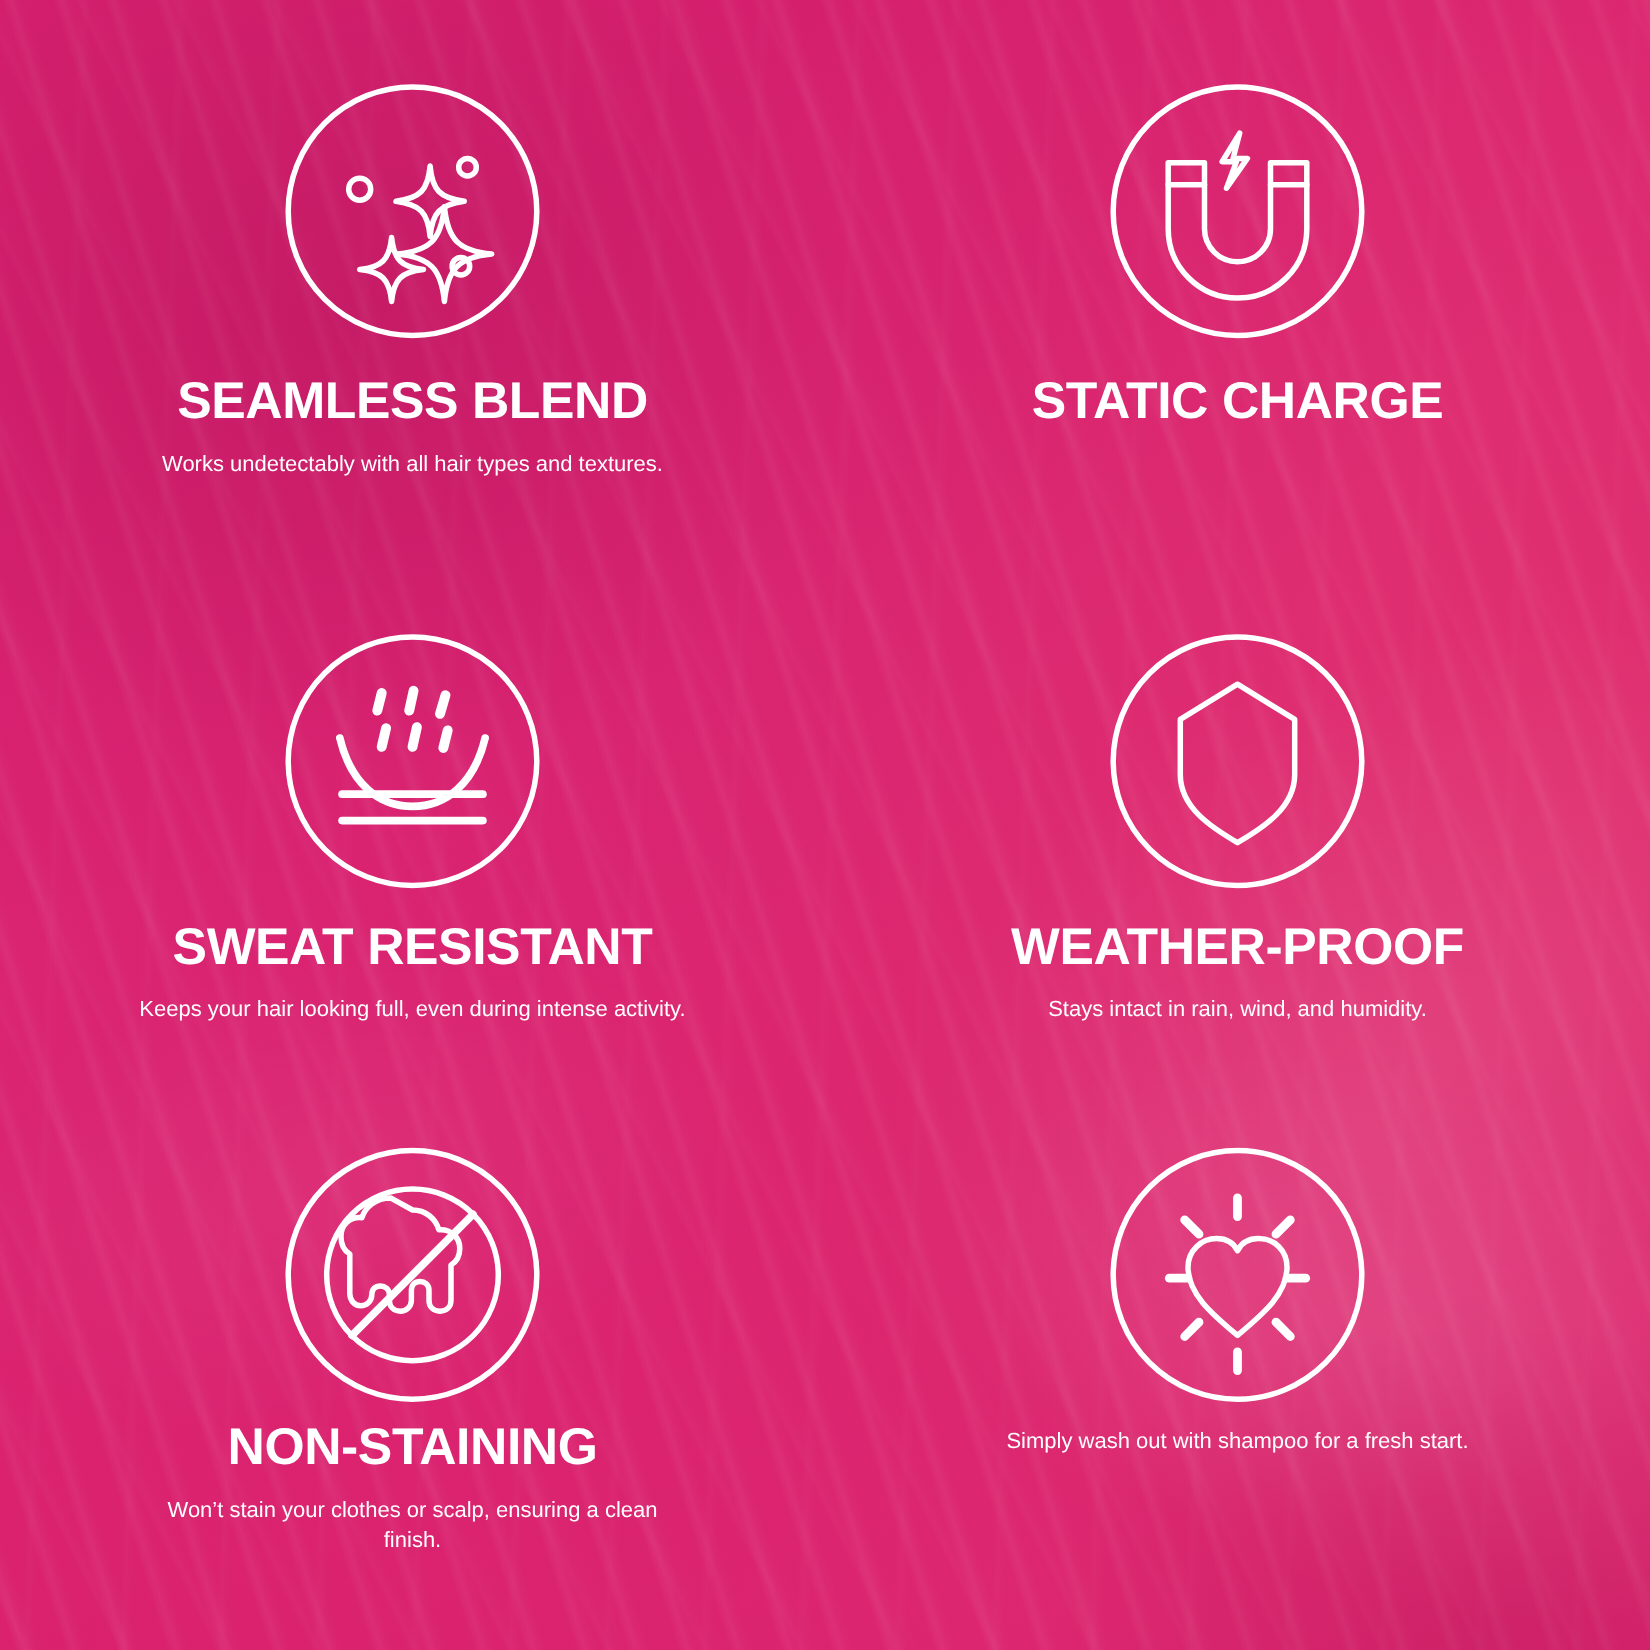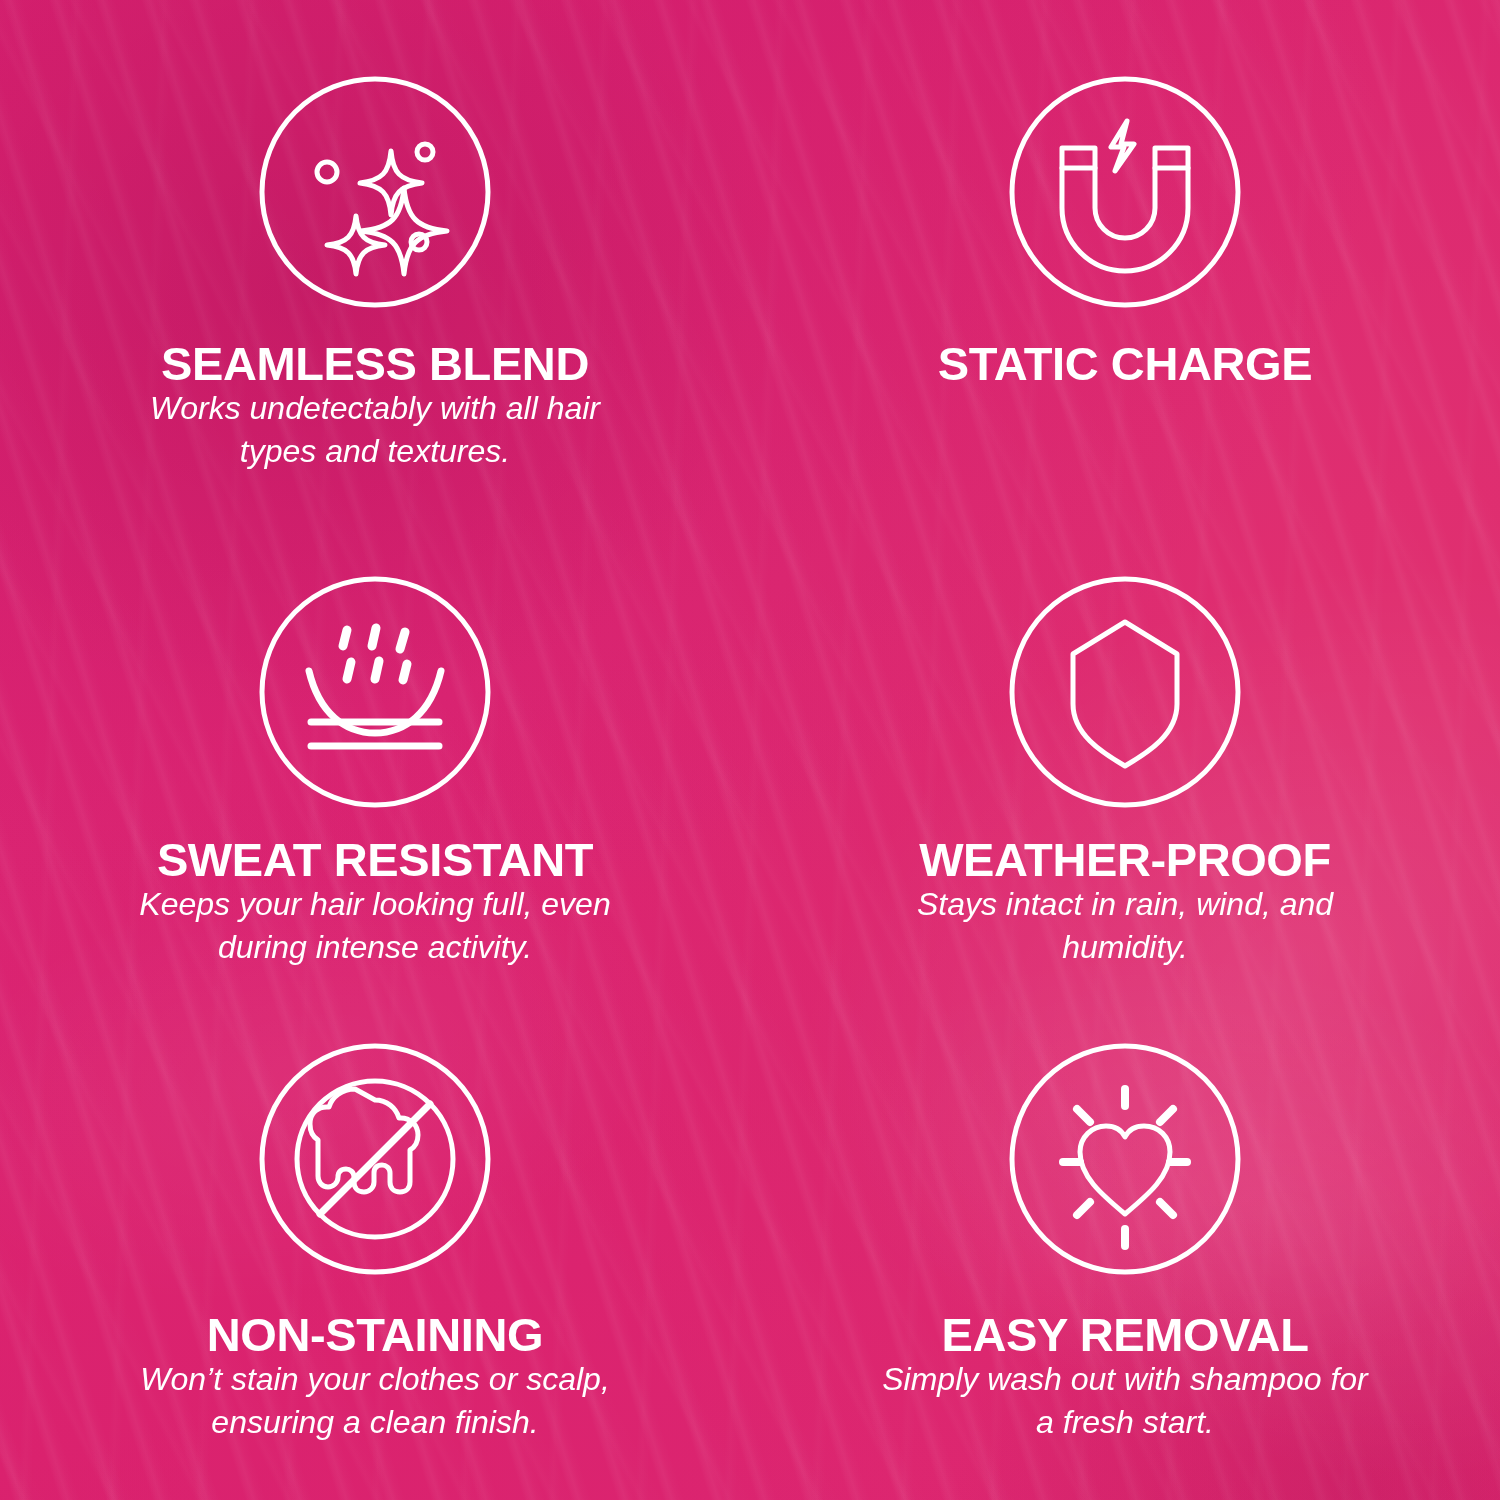--- a/index.html
+++ b/index.html
@@ -133,28 +133,28 @@
     font-weight: 700;
     font-size: 47px;
     letter-spacing: -0.4px;
     line-height: 1;
     white-space: nowrap;
     margin-top: 32px;
     text-transform: uppercase;
   }
   .feature-desc {
     color: #FFFFFF;
-    font-size: 32px;
+    font-size: 20px;
     line-height: 1.33;
     font-weight: 400;
+    margin-top: 22px;
     max-width: 500px;
-    font-style: italic;
   }
   .cell.r2 .feature-title { margin-top: 28px; }
-  .cell.r3 .feature-title { margin-top: 36px; }
+  .cell.r3 .feature-title { margin-top: 16px; }
 </style>
 </head>
 <body>
 
 <div class="canvas">
 
   <div class="bg-base"></div>
   <div class="strands a"></div>
   <div class="strands b"></div>
   <div class="strands c"></div>
@@ -277,18 +277,17 @@
             <path d="M116 186 v17"></path>
             <path d="M54 119 h17"></path>
             <path d="M161 119 h17"></path>
             <path d="M68 66 l13 13"></path>
             <path d="M151 159 l13 13"></path>
             <path d="M164 66 l-13 13"></path>
             <path d="M81 159 l-13 13"></path>
           </g>
         </svg>
       </span>
-      <div class="feature-title">EASY REMOVAL</div>
       <div class="feature-desc">Simply wash out with shampoo for a fresh start.</div>
     </div>
 
   </div>
 </div>
 
 </body></html>

